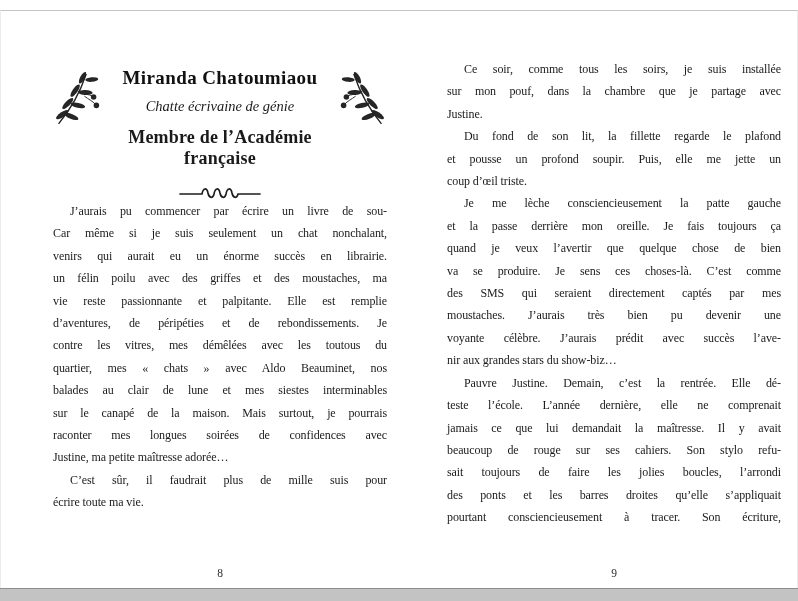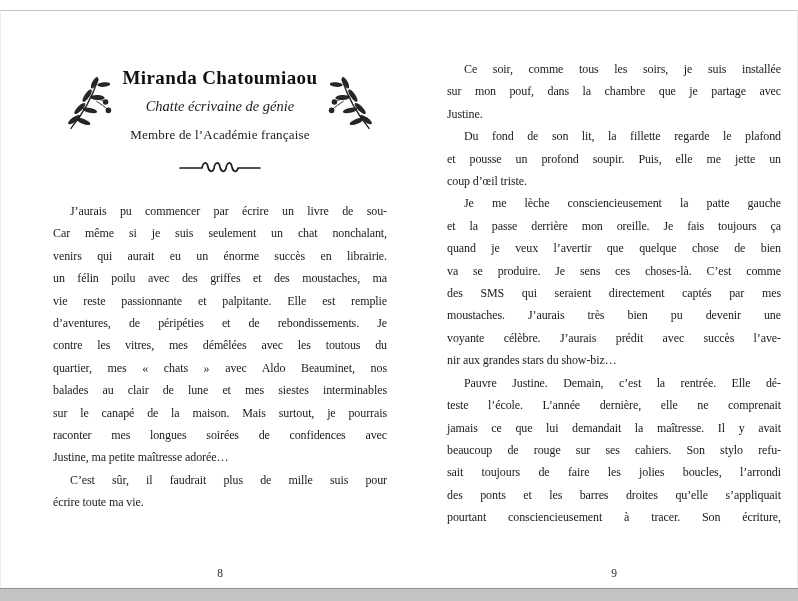--- a/index.html
+++ b/index.html
@@ -26,25 +26,25 @@
     background: #c3c3c3;
     border-top: 1px solid #8e8e8e;
     box-sizing: border-box;
   }
   .page { position: absolute; top: 0; bottom: 0; }
   .page.left  { left: 52px;  width: 334px; }
   .page.right { left: 446px; width: 334px; }
 
   
   .chapter-header { position: absolute; top: 56px; left: 0; width: 100%; }
-  .header-row { display: flex; align-items: center; justify-content: center; gap: 10px; }
+  .header-row { display: flex; justify-content: center; gap: 10px; }
   .header-text { text-align: center; }
   .h-title { font-size: 19px; font-weight: bold; letter-spacing: 0.4px; color: #111; }
   .h-sub   { font-style: italic; font-size: 14.5px; margin-top: 9px; }
-  .h-mem   { font-weight: normal; font-size: 13px; margin-top: 12px; letter-spacing: 0.2px; }
+  .h-mem   { font-weight: bold; font-size: 18px; margin-top: 12px; letter-spacing: 0.2px; }
   .ornament { text-align: center; margin-top: 16px; }
   .branch { flex: 0 0 auto; }
   .branch.mirrored { transform: scaleX(-1); }
 
   
   .body-text { position: absolute; left: 0; width: 100%; }
   .body-left  { top: 189px; }
   .body-right { top: 47px; }
   .line {
     font-size: 12px;

